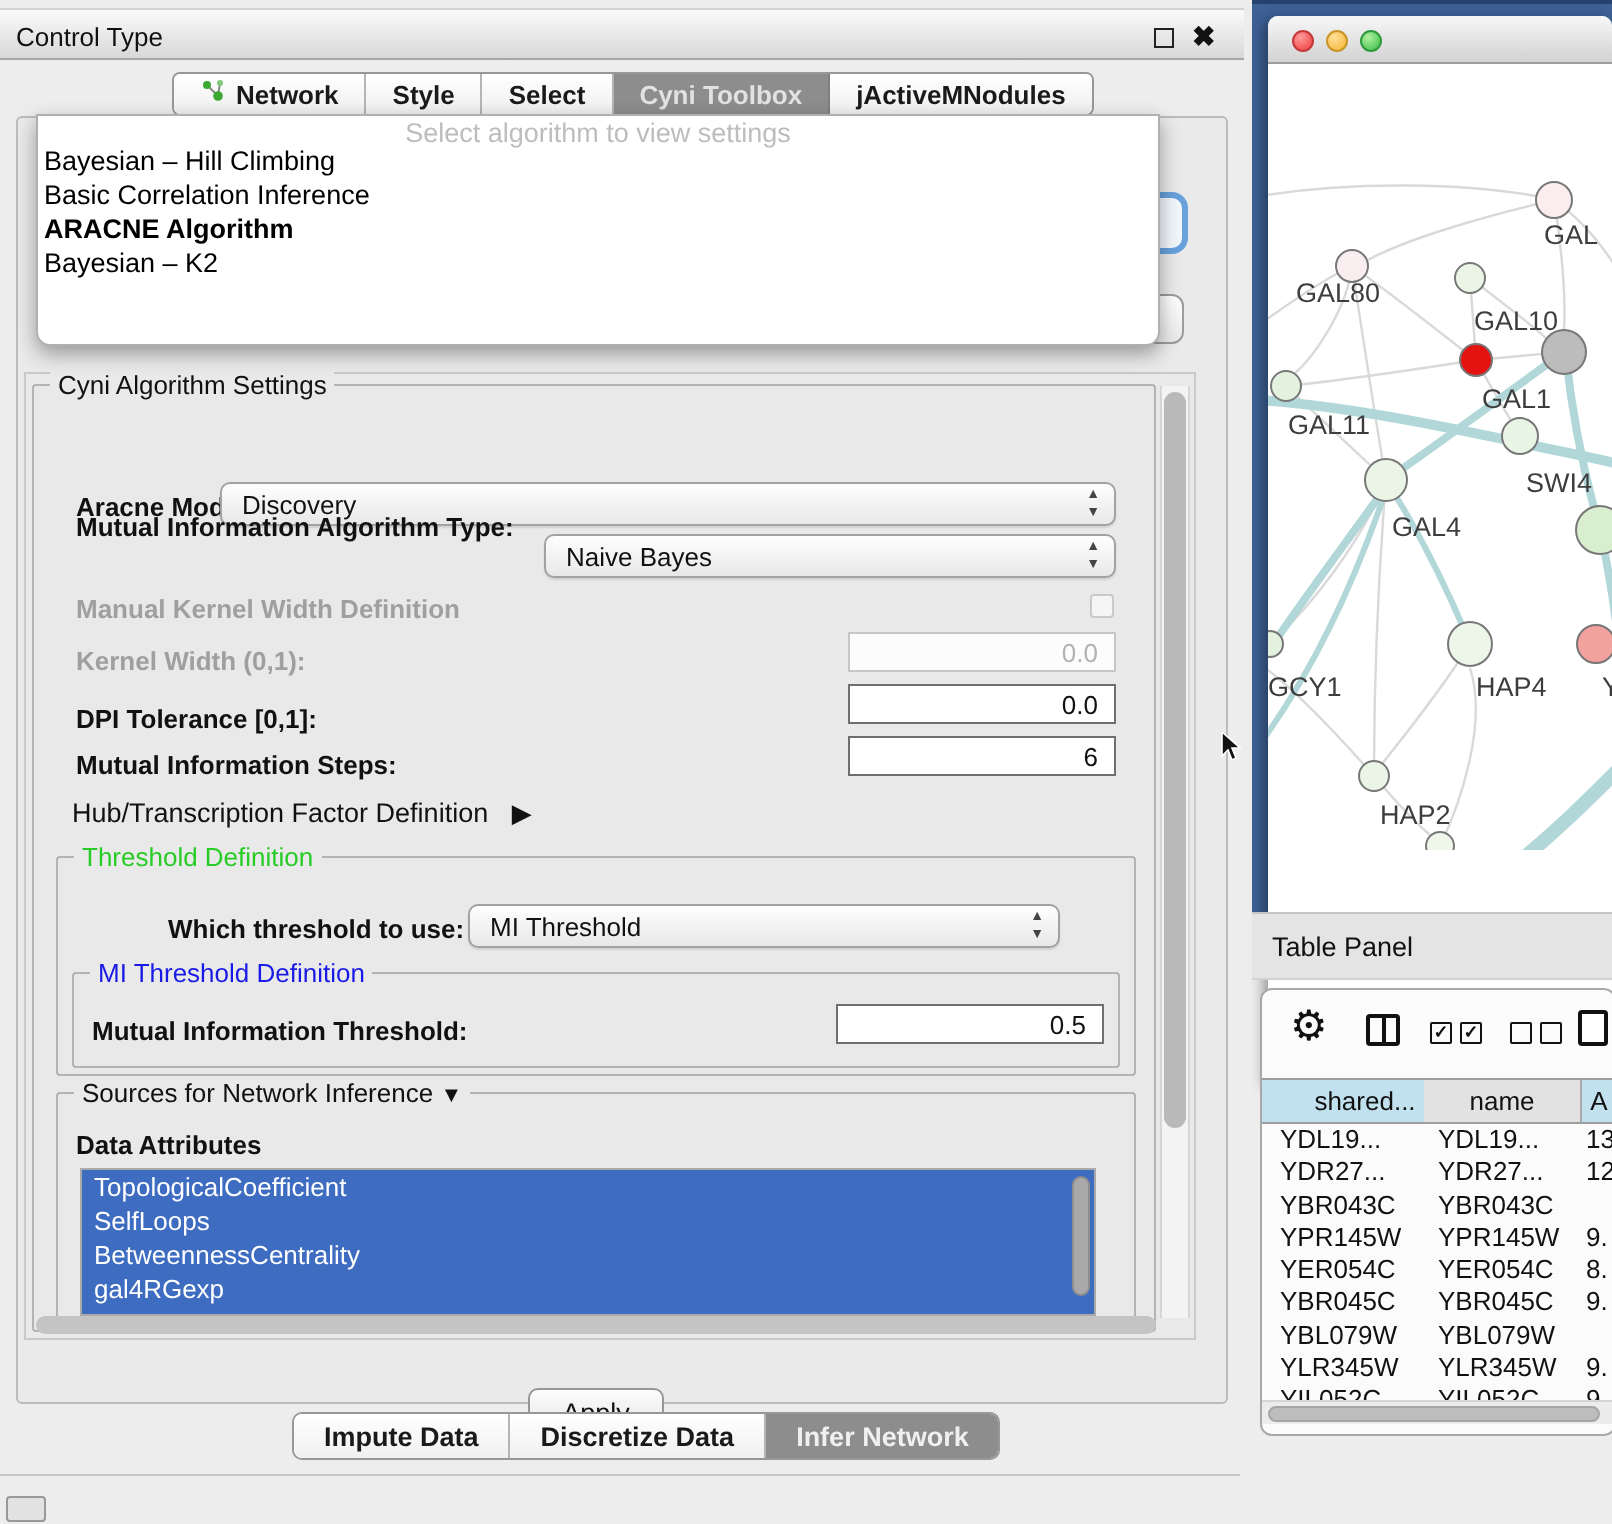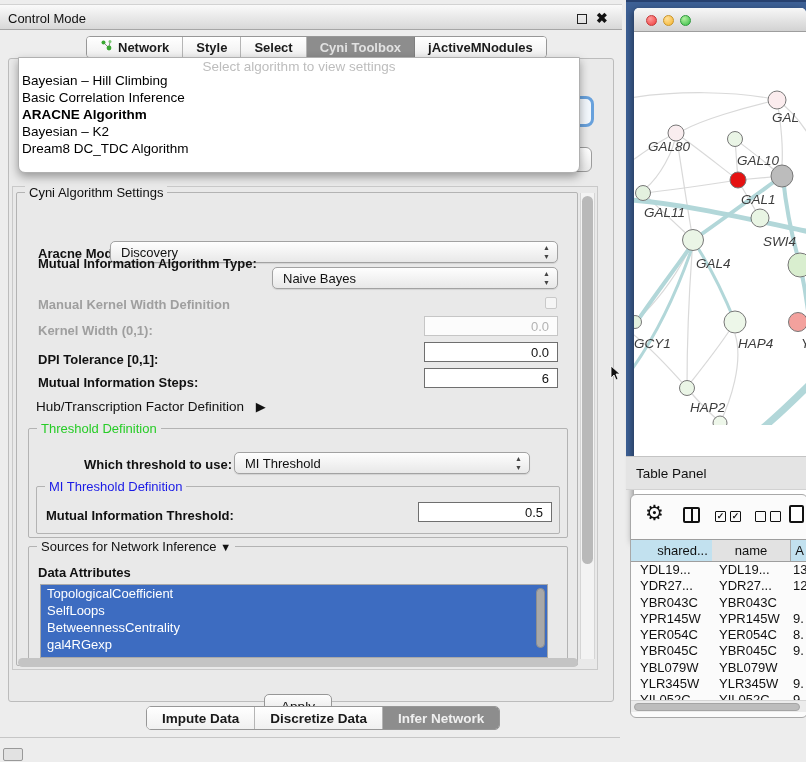--- a/index.html
+++ b/index.html
@@ -80,21 +80,21 @@
   .btab.selected { background:#8d8d8d; color:#f0f0f0; }
 
   .bottom-divider { position:absolute; left:0; top:737px; width:620px; height:1px; background:#c6c6c6; }
   .mini-icon { position:absolute; left:3px; top:748px; width:20px; height:13px; border:1px solid #999; background:#e2e2e2; border-radius:2px; }
 
   
   .desktop { position:absolute; left:626px; top:0; width:180px; height:456px; background:#3d6095; }
   .desktop-topline { position:absolute; left:626px; top:0; width:180px; height:2px; background:#27416f; }
 
   .network-window { position:absolute; left:634px; top:8px; width:172px; height:533px; background:#fff;
-    border-radius:5px 5px 0 0; box-shadow:-2px 2px 7px rgba(0,0,0,0.4);font-style:italic; }
+    border-radius:5px 5px 0 0; box-shadow:-2px 2px 7px rgba(0,0,0,0.4); }
   .nw-titlebar { position:relative; height:24px; background:linear-gradient(#f7f7f7,#d2d2d2);
     border-bottom:1px solid #9e9e9e; border-radius:5px 5px 0 0; }
   .tl { position:absolute; top:6.5px; width:11px; height:11px; border-radius:50%; }
   .tl.red { left:12px; background:radial-gradient(circle at 35% 30%, #ff9a9a, #ee3c3c); border:1px solid #c43a3a; }
   .tl.yellow { left:29px; background:radial-gradient(circle at 35% 30%, #ffe09a, #f5b42e); border:1px solid #c9952a; }
   .tl.green { left:46px; background:radial-gradient(circle at 35% 30%, #b2f0a0, #35bd45); border:1px solid #2e9a3c; }
 
   .table-bar { position:absolute; left:626px; top:456px; width:180px; height:34px; background:#e4e4e4;
     border-top:1px solid #c4c4c4; border-bottom:1px solid #d2d2d2; }
   .table-bar-title { position:absolute; left:10px; top:9px; font-size:13.5px; color:#111; }
@@ -121,21 +121,21 @@
   .t-hthumb { position:absolute; left:3px; top:2px; width:166px; height:8px; background:#bdbdbd; border:1px solid #a5a5a5; border-radius:4px; }
 
   .cursor { position:absolute; left:610px; top:366px; z-index:20; }
 </style>
 </head>
 <body>
 
 <div class="stage">
 
   <div class="cp-titlebar">
-    <span class="cp-title">Control Mode</span>
+    <span class="cp-title">Control Type</span>
     <span class="cp-float"></span>
     <span class="cp-close">✖</span>
   </div>
 
   <div class="tabbar" id="top-tabs">
       <div class="tabseg">
         <span><svg width="13" height="13" viewBox="0 0 13 13">
             <line x1="3.5" y1="3.5" x2="9" y2="9" stroke="#8a8a8a"></line>
             <line x1="9" y1="9" x2="10" y2="2.5" stroke="#8a8a8a"></line>
             <circle cx="3.5" cy="3.5" r="2" fill="#3aa832"></circle>
@@ -163,21 +163,20 @@
   <div class="frag-combo-blue"></div>
   <div class="frag-combo"></div>
 
   <div class="dropdown">
     <div class="dd-placeholder">Select algorithm to view settings</div>
     <div id="dd-items">
         <div class="dd-item">Bayesian – Hill Climbing</div>
         <div class="dd-item">Basic Correlation Inference</div>
         <div class="dd-item bold">ARACNE Algorithm</div>
         <div class="dd-item">Bayesian – K2</div>
-        <div class="dd-item">Dream8 DC_TDC Algorithm</div>
       </div>
   </div>
 
   <div class="settings-outer"></div>
 
   <div class="groupbox" style="left:16px; top:192px; width:562px; height:474px; z-index:3;">
     <span class="legend">Cyni Algorithm Settings</span>
   </div>
 
 

